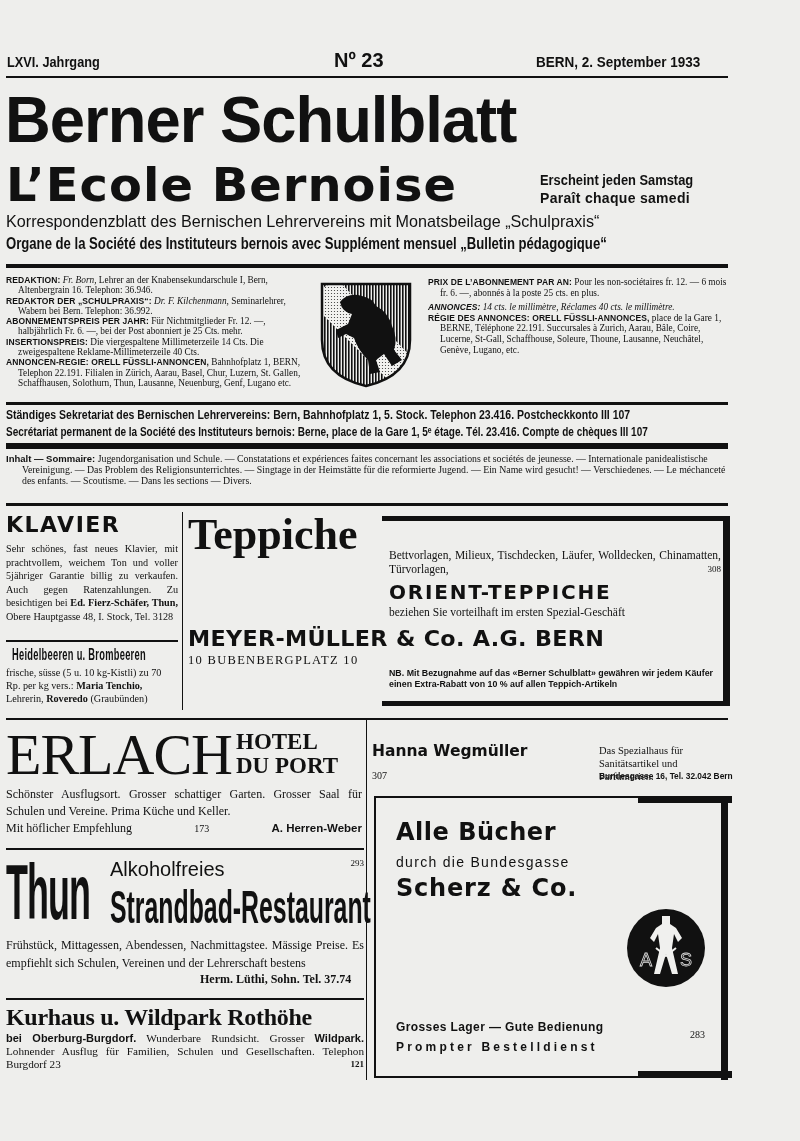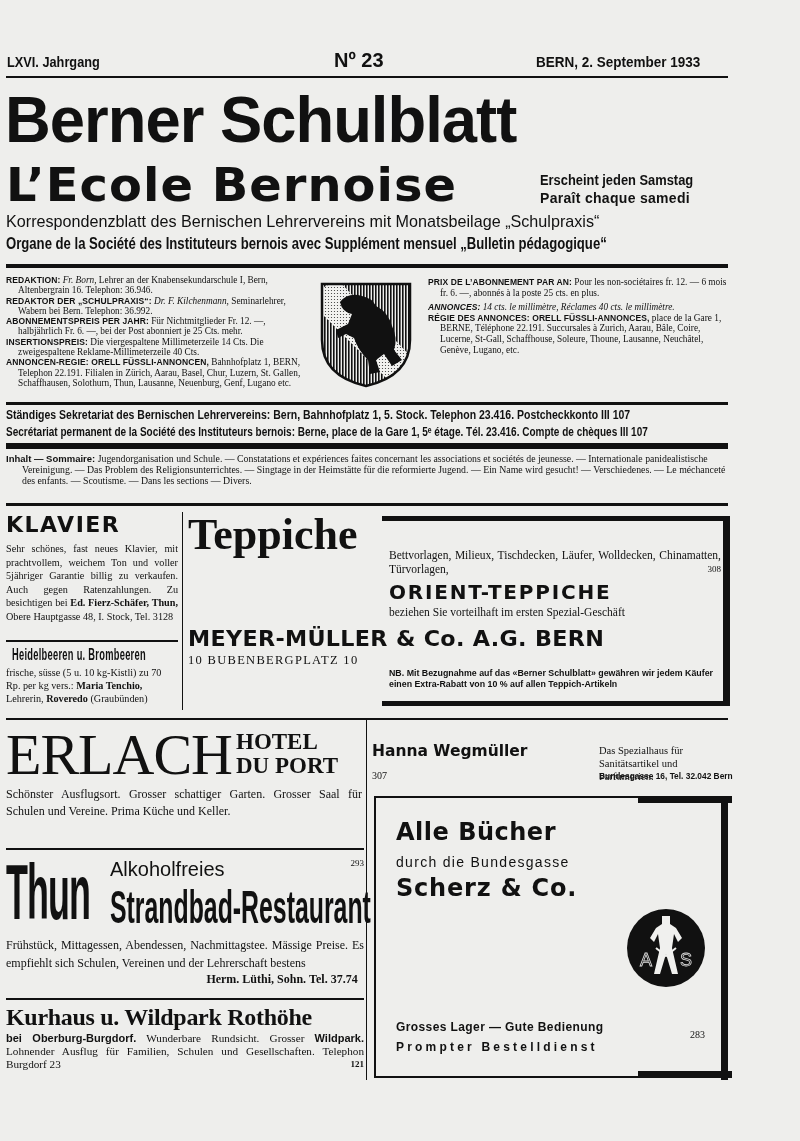--- a/index.html
+++ b/index.html
@@ -114,33 +114,38 @@
 
 <div class="abs" style="left:6px;top:698px;width:356px;margin-top:28px;">
   <div style="display:flex;align-items:flex-start;">
     <span style="font-size:58px;line-height:58px;font-family:'Liberation Serif',serif;letter-spacing:-1px;">ERLACH</span>
     <div style="margin-left:4px;margin-top:4px;font-size:23px;line-height:24px;font-weight:bold;font-family:'Liberation Serif',serif;">
       <div>HOTEL</div>
       <div>DU PORT</div>
     </div>
   </div>
   <div style="font-size:12px;line-height:17px;margin-top:2px;text-align:justify;">Schönster Ausflugsort. Grosser schattiger Garten. Grosser Saal für Schulen und Vereine. Prima Küche und Keller.</div>
+  <div style="font-size:12px;line-height:17px;display:flex;justify-content:space-between;">
+    <span>Mit höflicher Empfehlung</span>
+    <span style="font-size:10px;">173</span>
+    <span class="b sans" style="font-size:11.5px;">A. Herren-Weber</span>
+  </div>
 </div>
 <div class="rule" style="left:6px;top:848px;width:358px;height:2px;"></div>
 
 <div class="abs" style="left:6px;top:852px;width:358px;height:100px;">
   <div class="abs condensed" style="left:0;top:0;font-size:78px;line-height:80px;transform:scaleX(0.46);letter-spacing:-2px;">Thun</div>
   <div class="abs sans" style="left:104px;top:6px;font-size:20px;">Alkoholfreies</div>
   <div class="abs condensed" style="left:104px;top:30px;font-size:46px;line-height:50px;transform:scaleX(0.54);">Strandbad-Restaurant</div>
   <div class="abs" style="right:0;top:6px;font-size:9px;margin-left:45px;">293</div>
 </div>
 <div class="abs" style="left:6px;top:936px;width:358px;font-size:12px;line-height:18px;">
   <span style="text-align:justify;display:block;">Frühstück, Mittagessen, Abendessen, Nachmittagstee. Mässige Preise. Es empfiehlt sich Schulen, Vereinen und der Lehrerschaft bestens</span>
 </div>
-<div class="abs" style="left:200px;top:972px;width:164px;font-size:12px;text-align:center;white-space:nowrap;">
+<div class="abs" style="left:200px;top:972px;width:164px;font-size:12px;text-align:left;white-space:nowrap;">
   <span class="b">Herm. Lüthi, Sohn.</span> <span class="b">Tel. 37.74</span>
 </div>
 <div class="rule" style="left:6px;top:998px;width:358px;height:2px;"></div>
 
 <div class="abs" style="left:6px;top:1002px;width:358px;">
   <div style="font-size:24px;font-weight:bold;line-height:30px;white-space:nowrap;letter-spacing:-0.3px;">Kurhaus u. Wildpark Rothöhe</div>
   <div style="font-size:11.2px;line-height:13px;text-align:justify;"><span class="b sans" style="font-size:11px;">bei Oberburg-Burgdorf.</span><span> Wunderbare Rundsicht. Grosser </span><span class="b sans" style="font-size:11px;">Wildpark.</span><span> Lohnender Ausflug für Familien, Schulen und Gesellschaften. Telephon Burgdorf 23</span><span style="float:right;font-size:9px;font-weight:bold;">121</span></div>
 </div>
 
 <div class="abs" style="left:372px;top:722px;width:358px;height:68px;">

